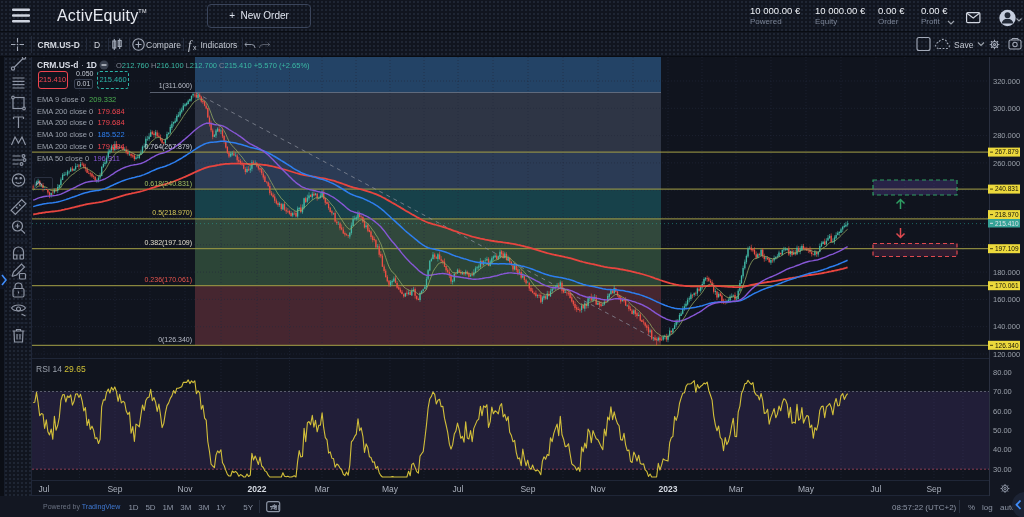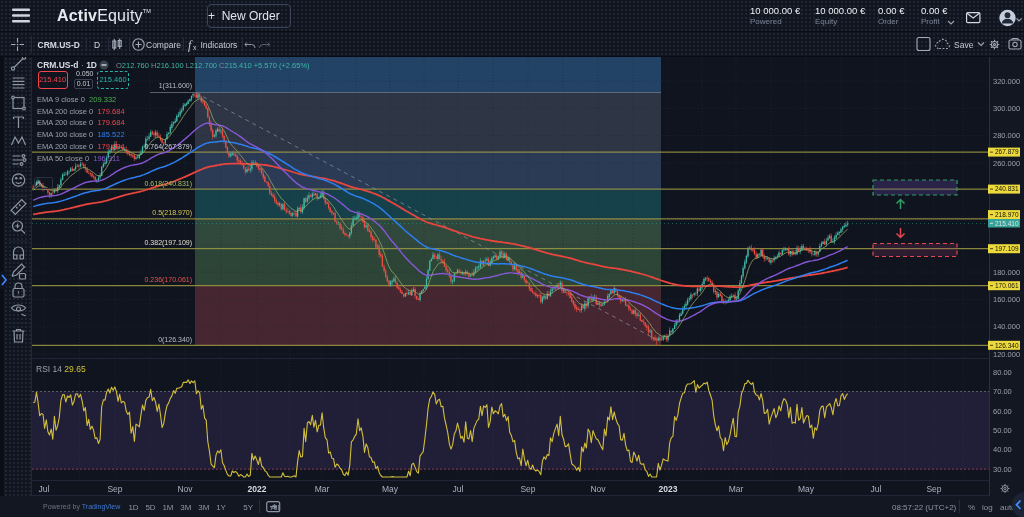--- a/index.html
+++ b/index.html
@@ -194,22 +194,22 @@
 </div>
 
 <div class="bar" style="top:0;height:32px;border-bottom:1px solid #090c12">
 <svg width="22" height="16" style="position:absolute;left:12px;top:8px">
         <g fill="#ced3de">
           <rect x="0" y="0.5" width="18" height="2.4" rx="1"></rect>
           <rect x="0" y="6.3" width="18" height="2.4" rx="1"></rect>
           <rect x="0" y="12.1" width="18" height="2.4" rx="1"></rect>
         </g>
       </svg>
-<div class="abs" style="left:57px;top:7px;font-size:16px;color:#e6e9f0;letter-spacing:0.2px"><span style="font-weight:700">Activ</span><span style="font-weight:400">Equity</span><span style="font-size:5.5px;vertical-align:8px">TM</span></div>
-<div class="abs" style="left:207px;top:4px;width:84px;height:24px;border:1px solid #3a445a;border-radius:4px;color:#dfe4ee;font-size:12px;line-height:22px;text-align:left">+&nbsp; New Order</div>
+<div class="abs" style="left:57px;top:7px;font-size:16px;color:#e6e9f0;letter-spacing:0.2px"><span style="font-weight:400">Activ</span><span style="font-weight:400">Equity</span><span style="font-size:5.5px;vertical-align:8px">TM</span></div>
+<div class="abs" style="left:207px;top:4px;width:104px;height:24px;border:1px solid #3a445a;border-radius:4px;color:#dfe4ee;font-size:10px;line-height:22px;text-align:center">+&nbsp; New Order</div>
 <div class="abs" style="left:750px;top:5px;font-size:9.5px;color:#eef1f6">10 000.00 €</div>
 <div class="abs" style="left:750px;top:17px;font-size:8px;color:#7b8496">Powered</div>
 <div class="abs" style="left:815px;top:5px;font-size:9.5px;color:#eef1f6">10 000.00 €</div>
 <div class="abs" style="left:815px;top:17px;font-size:8px;color:#7b8496">Equity</div>
 <div class="abs" style="left:878px;top:5px;font-size:9.5px;color:#eef1f6">0.00 €</div>
 <div class="abs" style="left:878px;top:17px;font-size:8px;color:#7b8496">Order</div>
 <div class="abs" style="left:921px;top:5px;font-size:9.5px;color:#eef1f6">0.00 €</div>
 <div class="abs" style="left:921px;top:17px;font-size:8px;color:#7b8496">Profit</div>
 <svg width="9" height="6" style="position:absolute;left:947px;top:20px">
         <path d="M1 1L4 4L7 1" stroke="#9aa0aa" stroke-width="1.2" fill="none"></path>

